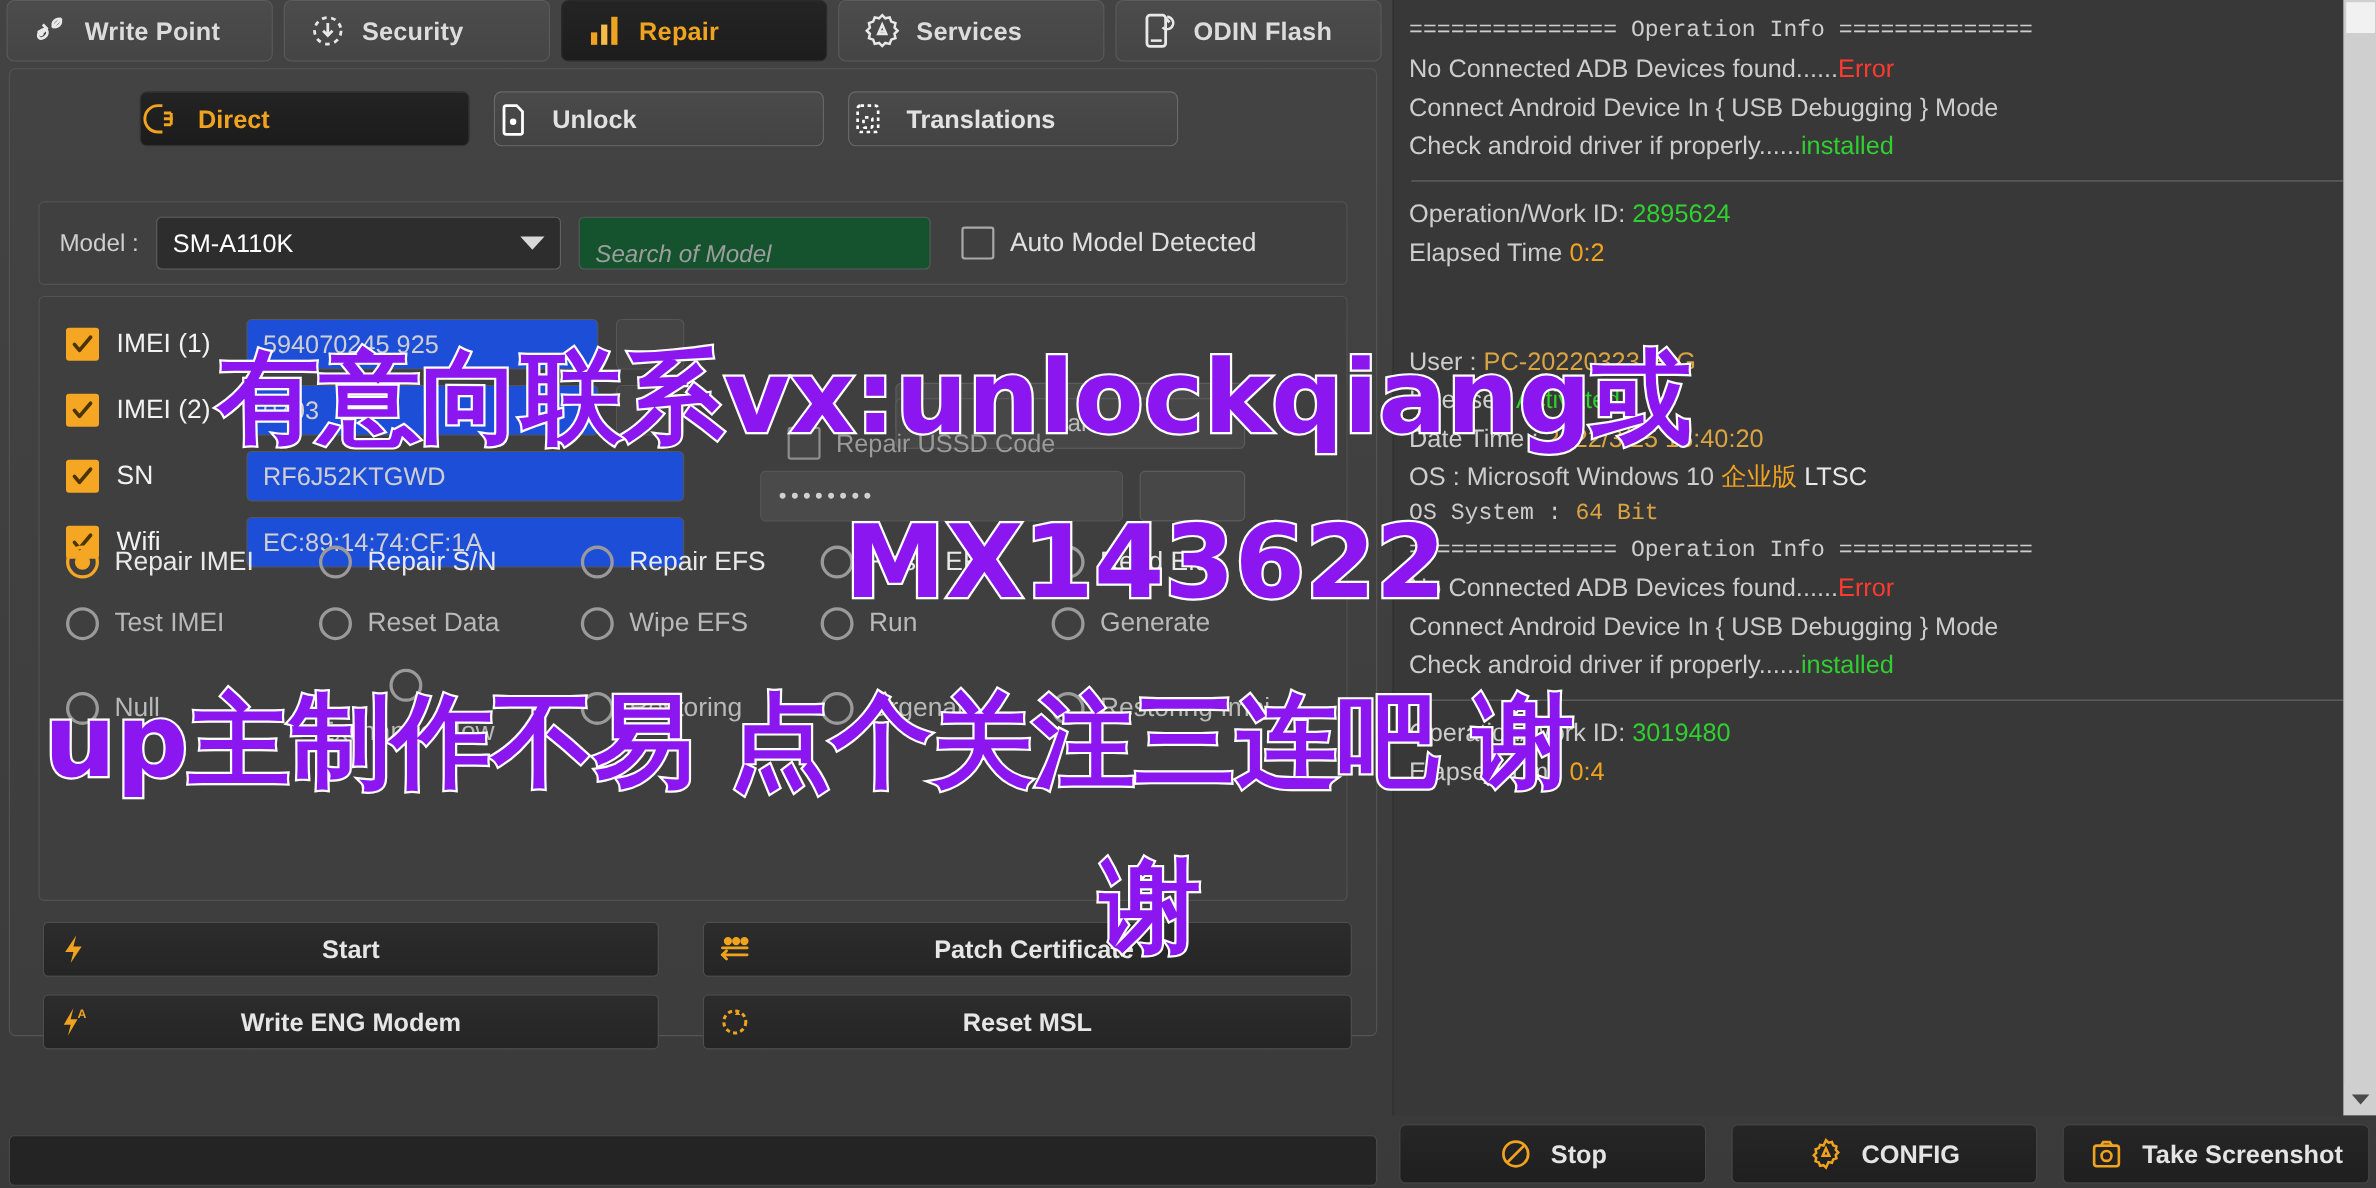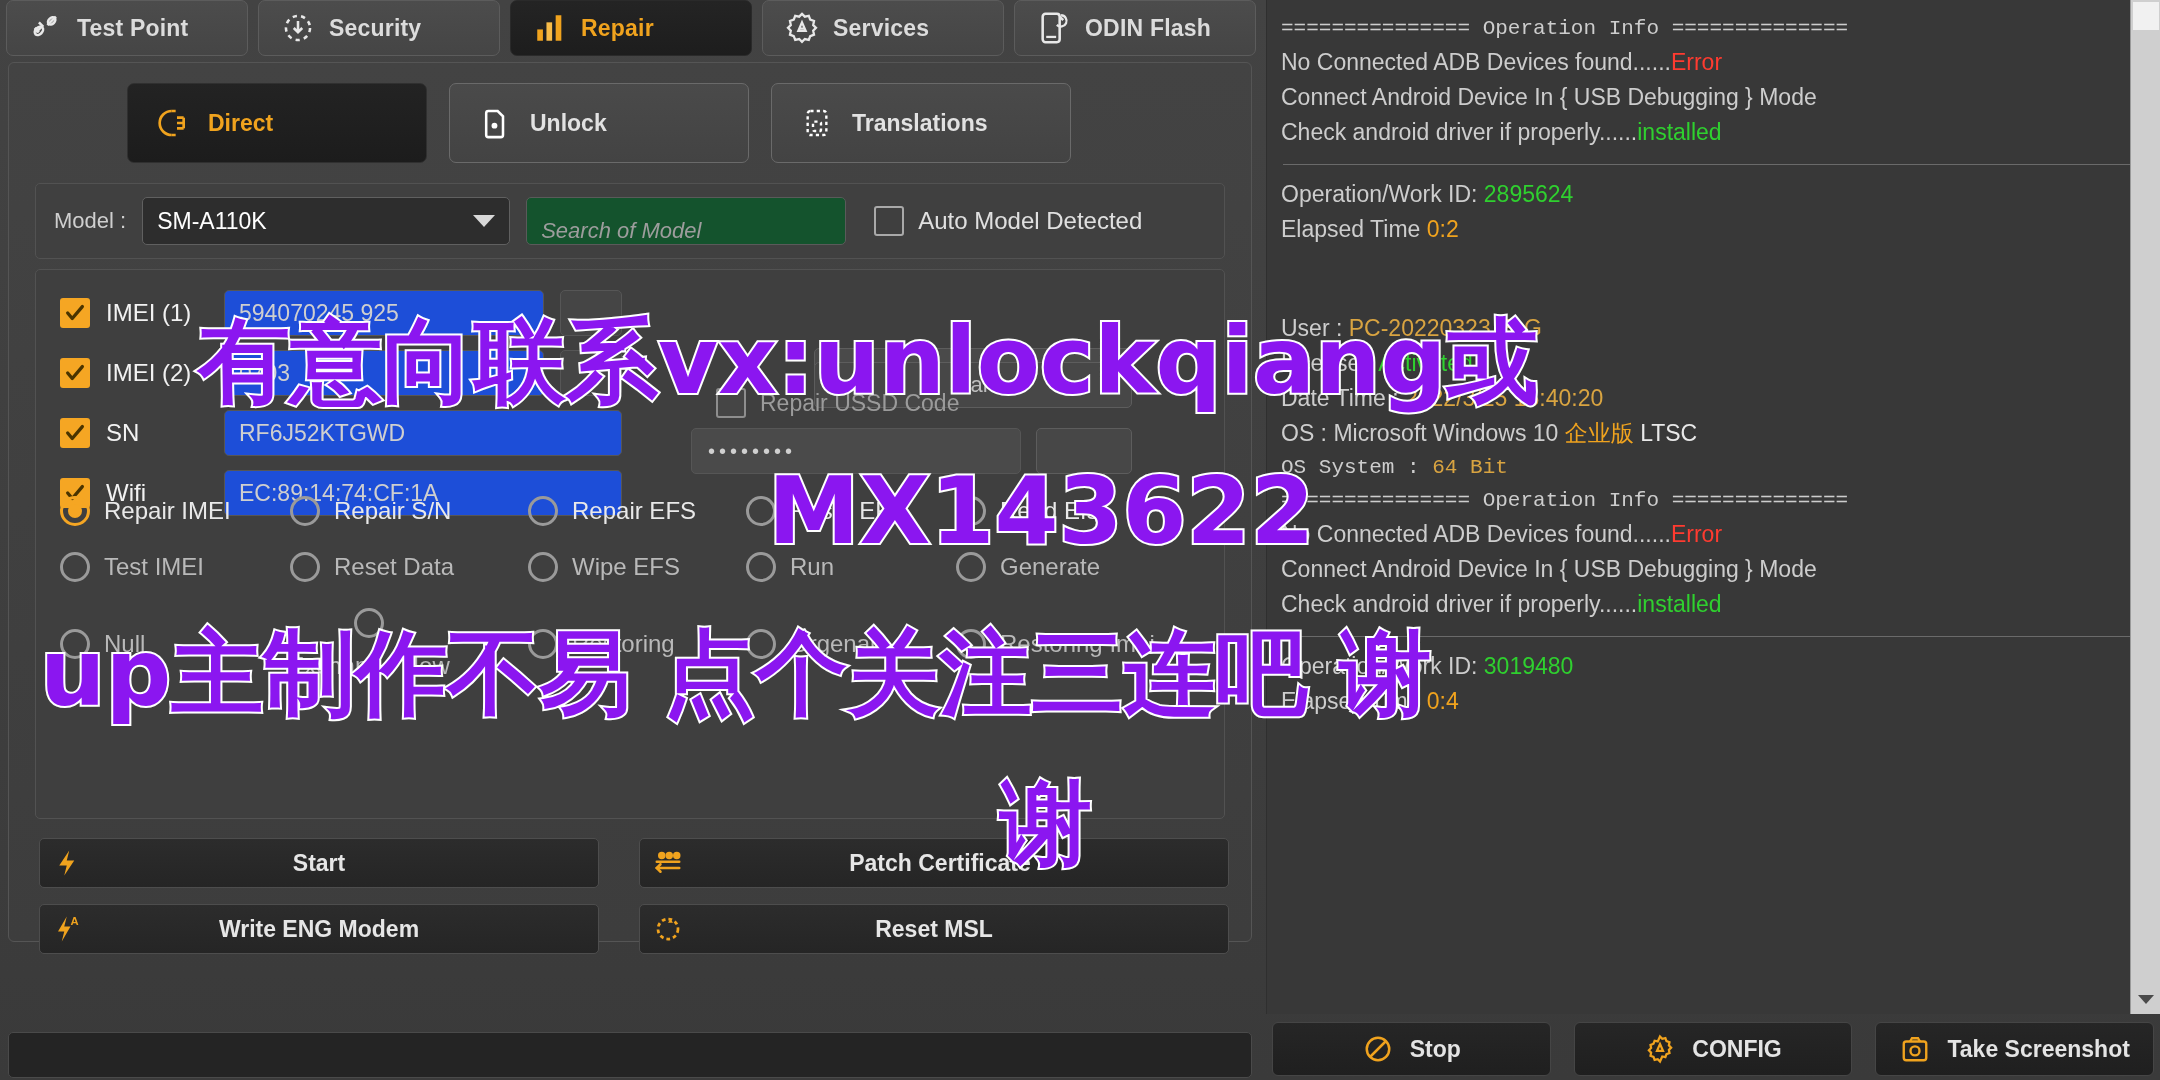--- a/index.html
+++ b/index.html
@@ -48,23 +48,22 @@
     position: absolute; left: 8px; top: 62px;
     width: 1244px; height: 880px;
     background: linear-gradient(180deg,#434343 0%,#3d3d3d 100%);
     border: 1px solid #555; border-radius: 6px;
   }
   .subtabs {
     position: absolute; left: 118px; top: 20px;
     display: flex; gap: 22px;
   }
   .subtab {
-    width: 300px; height: 80px;
+    width: 300px; height: 50px;
     display: flex; align-items: center; gap: 18px;
-    padding-left: 28px;
     background: linear-gradient(180deg,#4a4a4a 0%,#434343 100%);
     border: 1px solid #6a6a6a; border-radius: 7px;
     color: #e2e2e2; font-size: 23px; font-weight: 700;
     cursor: pointer;
   }
   .subtab.active {
     background: linear-gradient(180deg,#232323 0%,#1c1c1c 100%);
     border-color: #303030; color: #f0a31e;
   }
   .subtab .ic { width: 34px; height: 34px; display:flex; align-items:center; justify-content:center;}
@@ -290,21 +289,21 @@
   <div class="topbar">
     <div class="tab">
       <span class="ic">
         <svg viewBox="0 0 24 24" fill="none" stroke="#e8e8e8" stroke-width="1.8">
           <path d="M5 15 L10 10 M7 8 l3 3 M4 12 l3 3"></path>
           <ellipse cx="7" cy="14" rx="3.4" ry="2.4" transform="rotate(-45 7 14)"></ellipse>
           <ellipse cx="16" cy="7" rx="3" ry="2.1" transform="rotate(-45 16 7)"></ellipse>
           <path d="M13 10 L19 4"></path>
         </svg>
       </span>
-      <span>Test Point</span>
+      <span>Write Point</span>
     </div>
 
     <div class="tab">
       <span class="ic">
         <svg viewBox="0 0 24 24" fill="none" stroke="#e8e8e8" stroke-width="1.8">
           <circle cx="12" cy="12" r="8.5" stroke-dasharray="3 3"></circle>
           <path d="M12 7 v8 M9 12 l3 3 3-3"></path>
         </svg>
       </span>
       <span>Security</span>

